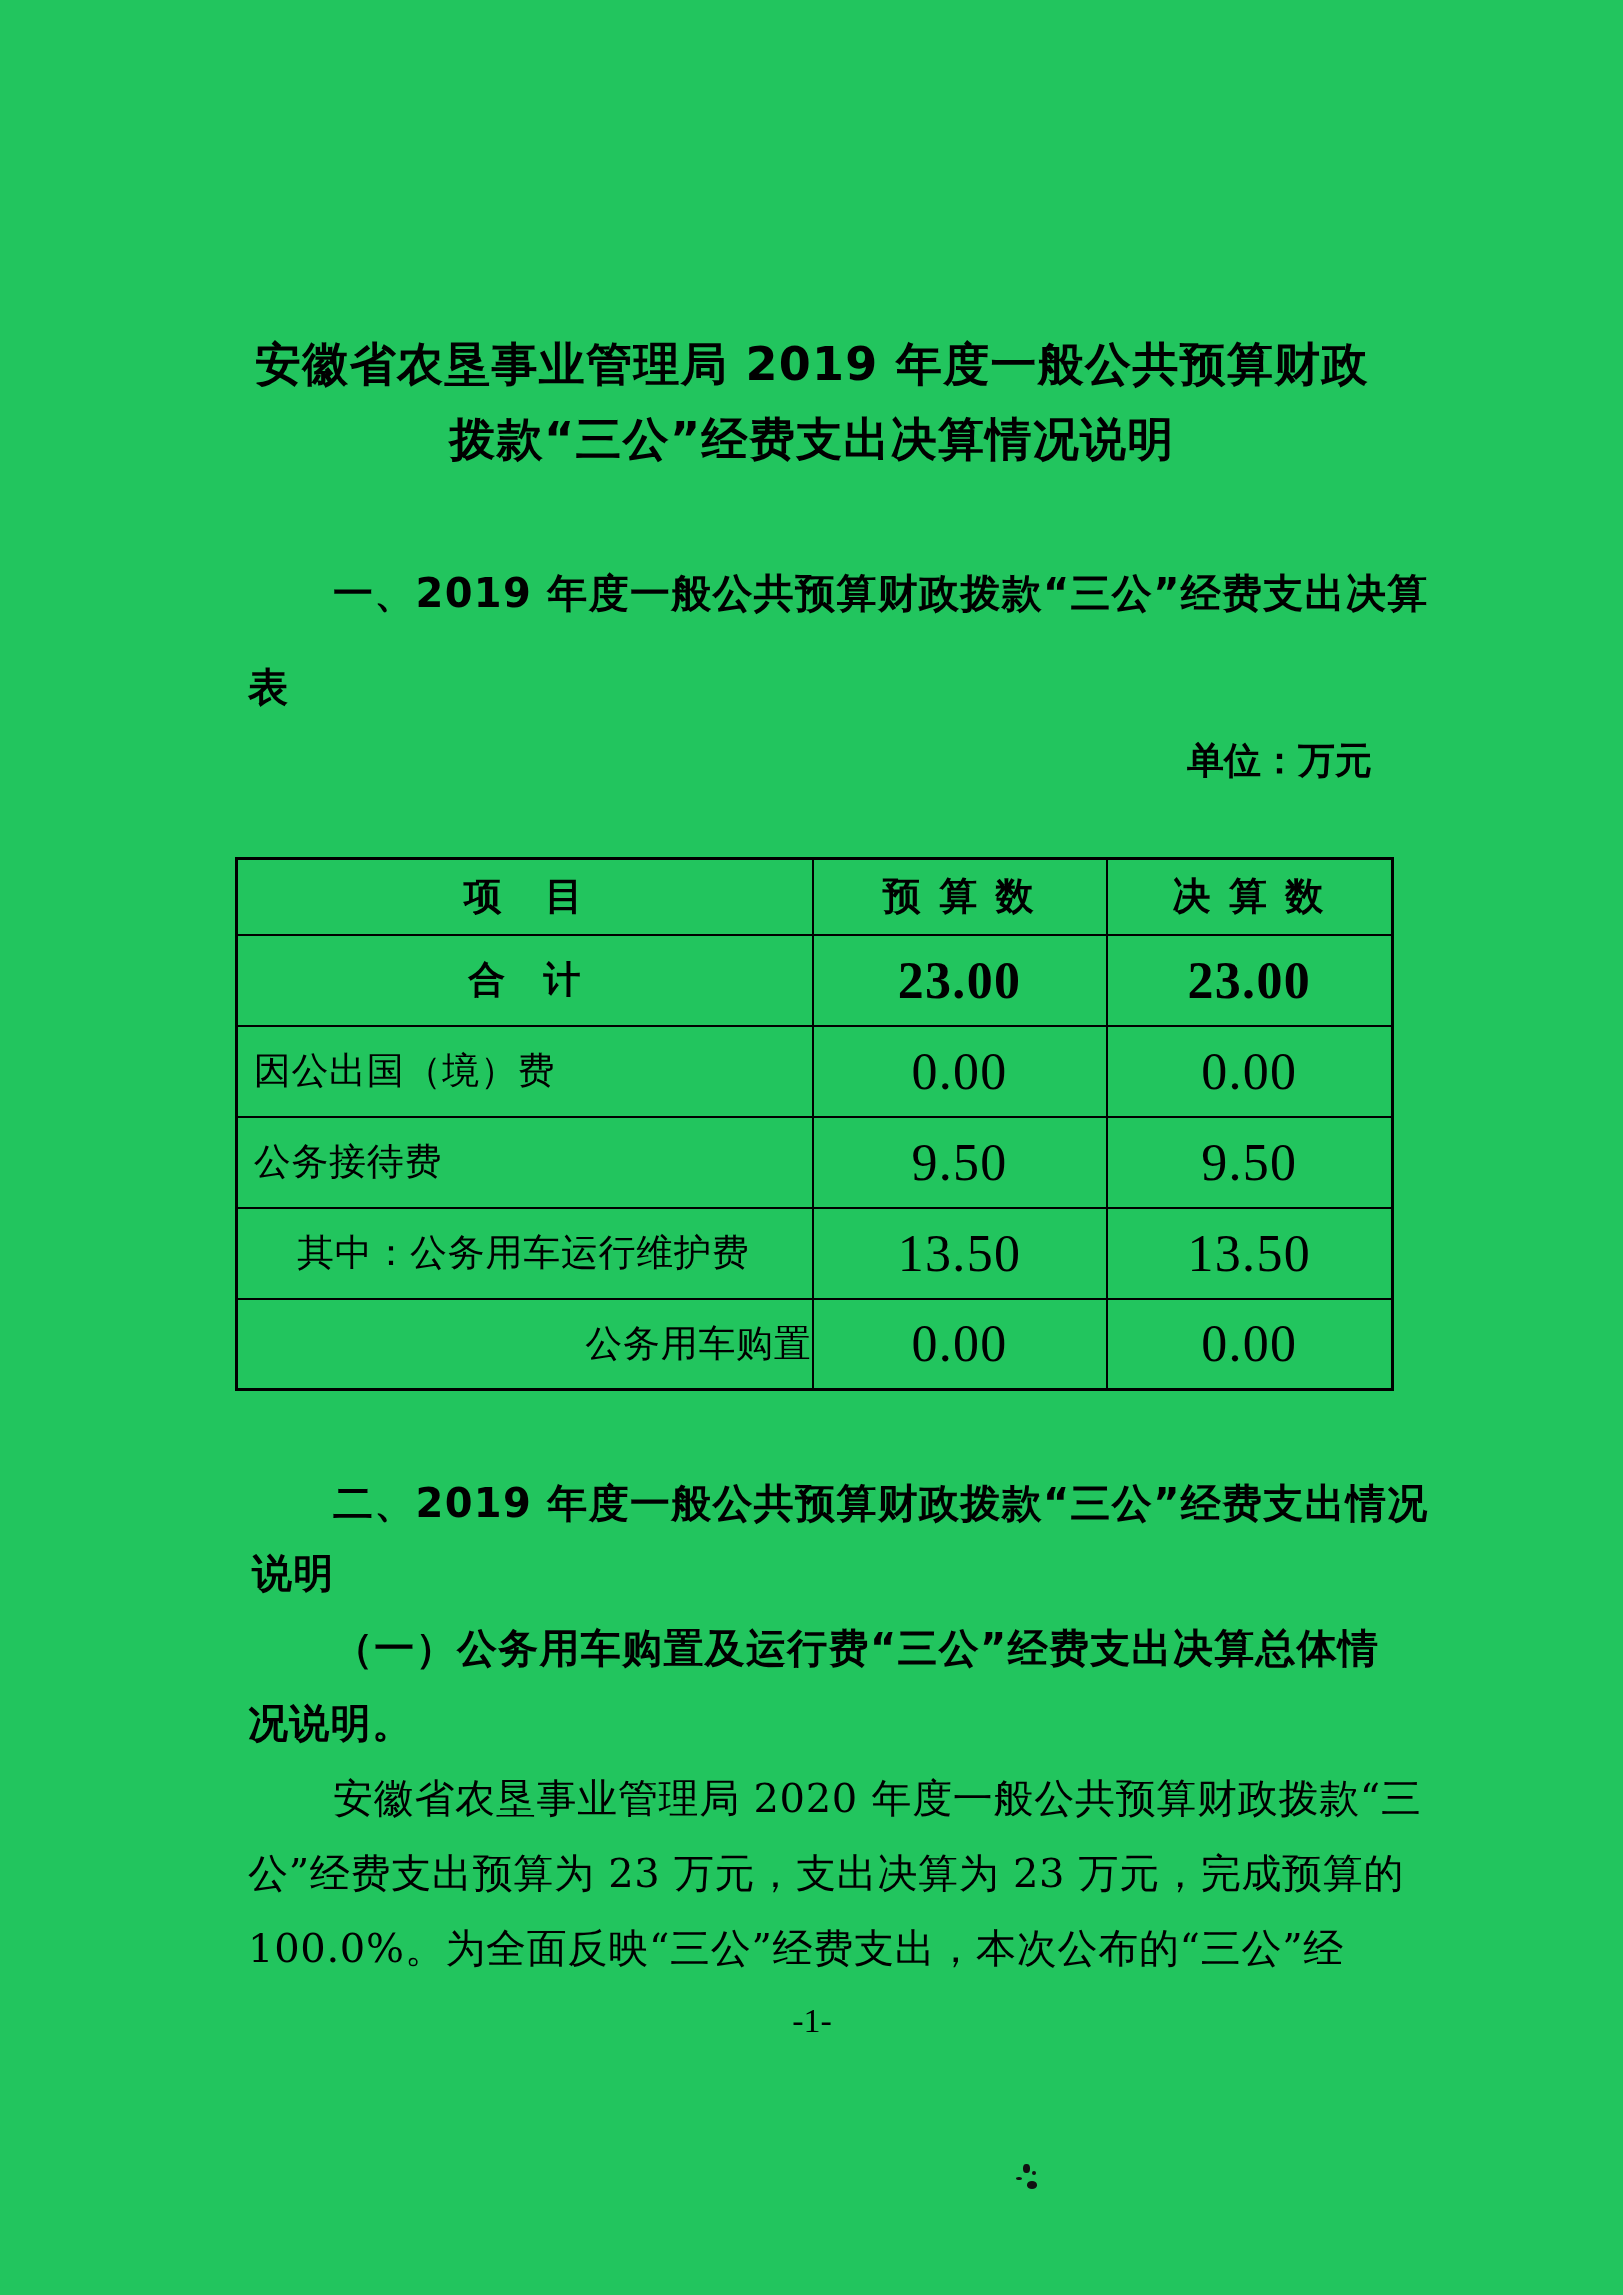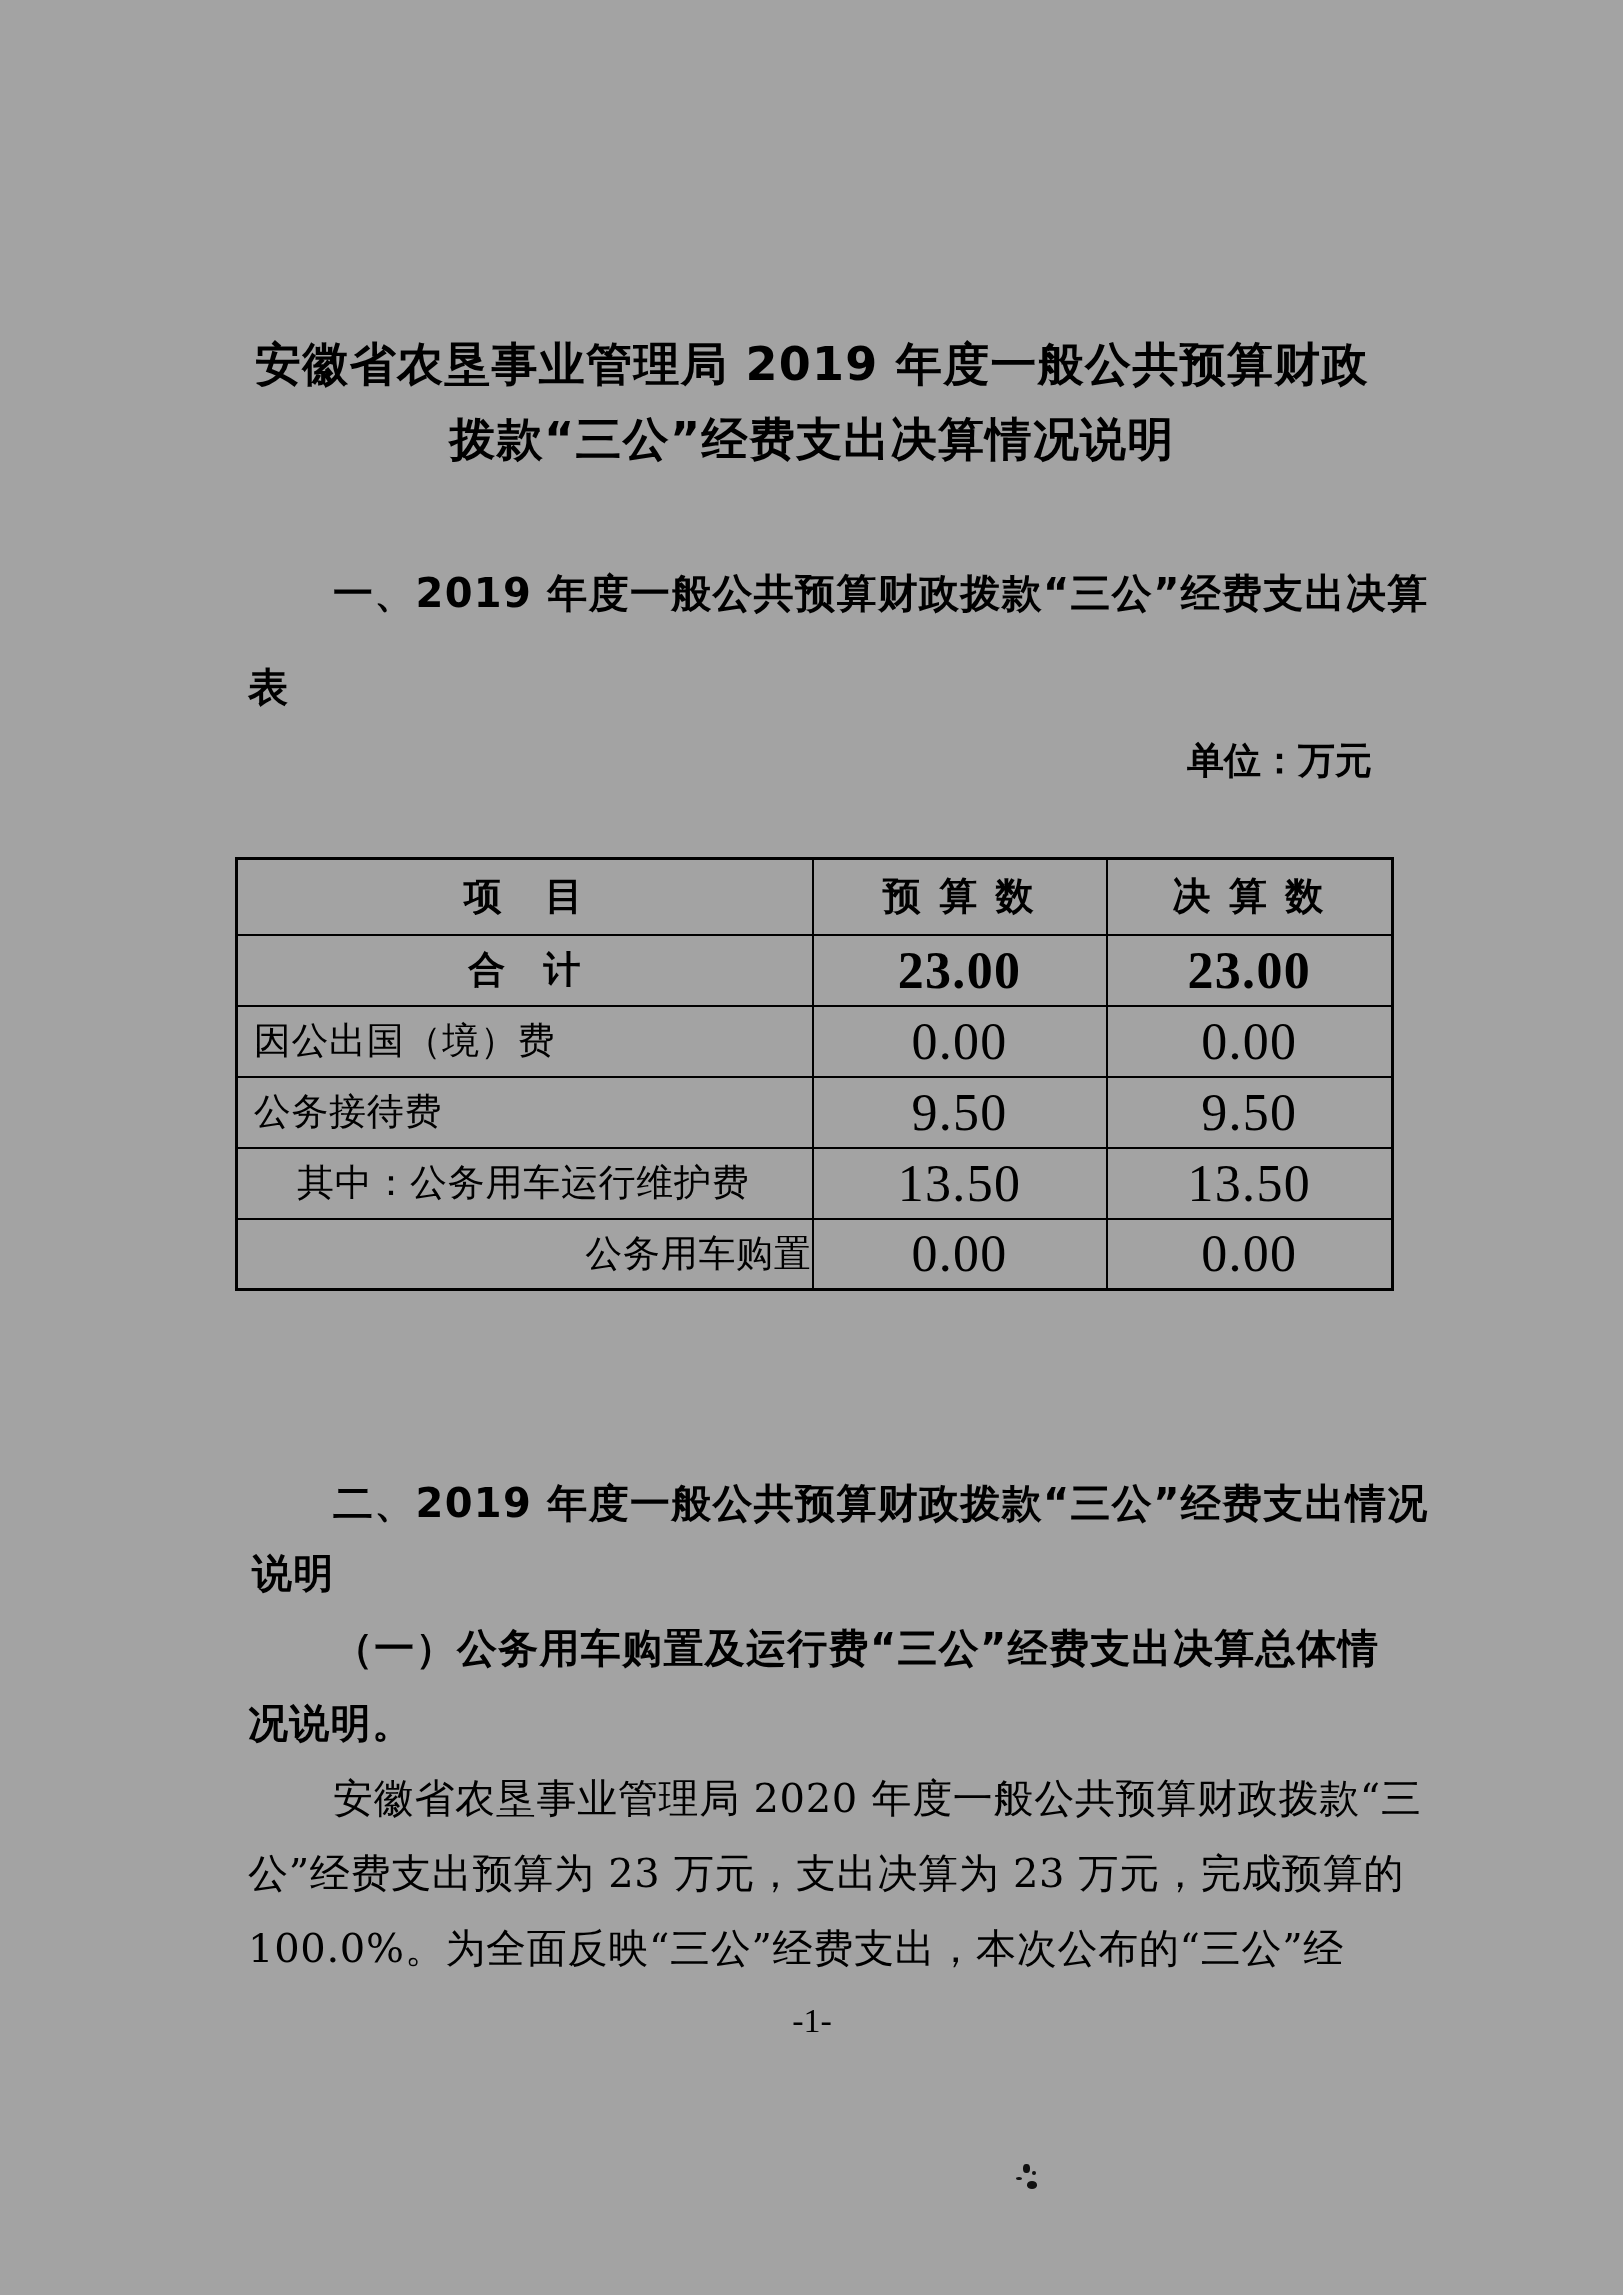--- a/index.html
+++ b/index.html
@@ -1,20 +1,20 @@
 <!DOCTYPE html>
 <html style="font-size:10.4px"><head>
 <meta charset="utf-8">
 <style>
   html, body { margin: 0; padding: 0; background: #888; }
   #page {
     position: relative;
     width: 1624px;
     height: 2295px;
-    background: #a3a3a3;
+    background: #22c55e;
     color: #000000;
     font-family: "DejaVu Sans", sans-serif;
     overflow: hidden;
   }
   .line {
     position: absolute;
     height: 60px;
     line-height: 60px;
     white-space: nowrap;
   }
@@ -58,21 +58,21 @@
     border-collapse: collapse;
     table-layout: fixed;
   }
   table.fiscal th, table.fiscal td {
     border: 2.6px solid #000000;
     padding: 0;
     overflow: hidden;
     vertical-align: middle;
   }
   table.fiscal { border: 3.9px solid #000000; }
-  table.fiscal tr { height: 71px; }
+  table.fiscal tr { height: 91px; }
   table.fiscal tr.header-row { height: 76px; }
   col.c1 { width: 576px; }
   col.c2 { width: 294px; }
   col.c3 { width: 286px; }
   .th-cell {
     font-size: 38px;
     font-weight: bold;
     font-family: "DejaVu Sans", sans-serif;
     text-align: center;
     letter-spacing: 2.6px;

